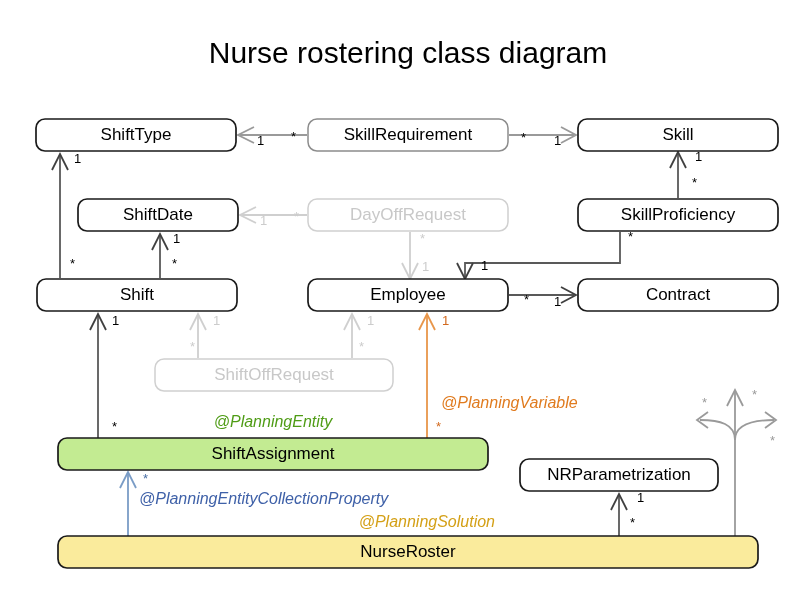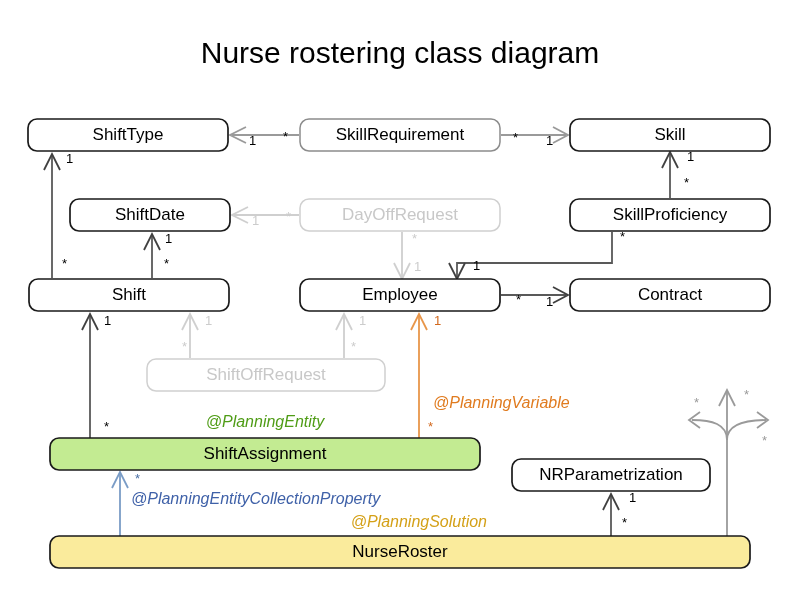--- a/index.html
+++ b/index.html
@@ -10,20 +10,21 @@
   body {
     width: 800px;
     height: 600px;
     font-family: "Liberation Sans", sans-serif;
     overflow: hidden;
   }
   #diagram-root {
     position: relative;
     width: 652px;
     height: 600px;
+    margin-left: 8px;
   }
   svg.canvas {
     position: absolute;
     top: 0;
     left: 0;
     width: 800px;
     height: 600px;
   }
   text { font-family: "Liberation Sans", sans-serif; }
   .title-text {

